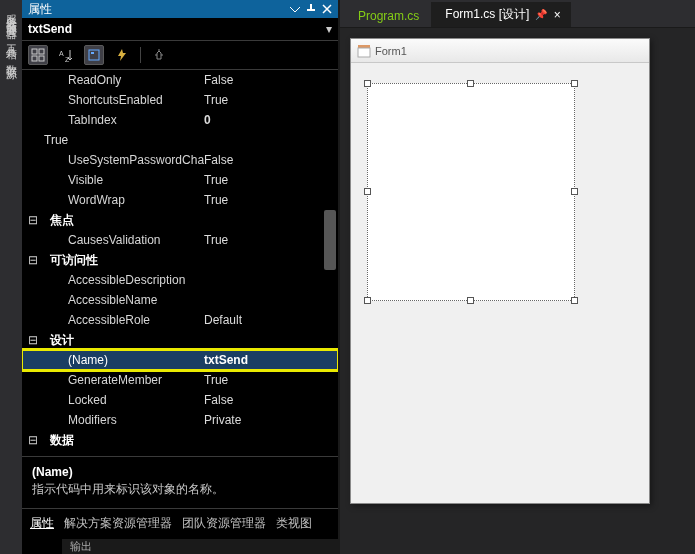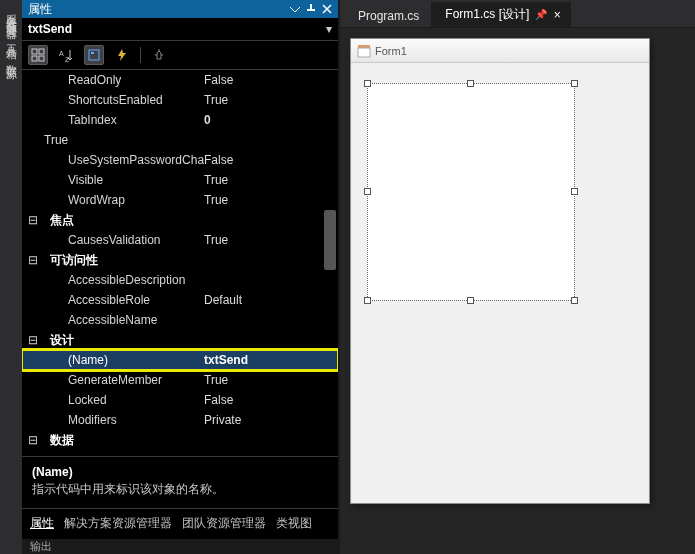--- a/index.html
+++ b/index.html
@@ -38,26 +38,26 @@
   .scroll-thumb { position: absolute; right: 2px; top: 140px; width: 12px; height: 60px; background: #565656; border-radius: 2px; }
 
   .help-box { border-top: 1px solid #3a3a3a; padding: 8px 10px 10px; font-size: 12px; }
   .help-box .hname { font-weight: 700; color: #fff; }
   .help-box .hdesc { color: #c8c8c8; margin-top: 2px; font-family: Liberation Serif, serif; }
 
   .bottom-tabs { display: flex; gap: 10px; padding: 6px 8px; font-size: 12px; border-top: 1px solid #3a3a3a; color: #c0c0c0; }
   .bottom-tabs .btab { cursor: pointer; }
   .bottom-tabs .btab.active { text-decoration: underline; color: #fff; }
 
-  .bottom-strip { height: 16px; background: #1a1a1a; border-top: 1px solid #000; display: flex; align-items: center; padding: 0 8px; font-size: 11px; color: #aaa; }
+  .bottom-strip { height: 16px; background: #1a1a1a; border-top: 1px solid #000; display: flex; align-items: center; padding: 0 8px; font-size: 11px; color: #aaa; margin-left: 40px; }
 
   
   .editor { flex: 1; display: flex; flex-direction: column; background: #2d2d30; }
   .doc-tabs { height: 28px; display: flex; align-items: flex-end; gap: 2px; padding: 0 8px; background: #2d2d30; border-bottom: 1px solid #1a1a1a; }
-  .doc-tabs .tab { padding: 4px 10px; font-size: 12px; color: #e5e5e5; cursor: pointer; display: flex; align-items: center; gap: 6px; }
+  .doc-tabs .tab { padding: 4px 10px; font-size: 12px; color: #84cc16; cursor: pointer; display: flex; align-items: center; gap: 6px; }
   .doc-tabs .tab.active { background: #1e1e1e; color: #fff; padding-left: 14px; }
   .doc-tabs .pin { font-size: 10px; }
   .doc-tabs .close { font-size: 12px; }
   .design-surface { flex: 1; background: #252526; padding: 10px; overflow: hidden; }
   .form-window { width: 300px; background: #f4f4f4; border: 1px solid #8a8a8a; box-shadow: 2px 2px 6px rgba(0,0,0,0.4); }
   .form-titlebar { height: 24px; background: linear-gradient(#fbfbfb,#e8e8e8); display: flex; align-items: center; padding: 0 6px; font-size: 11px; color: #555; gap: 4px; border-bottom: 1px solid #c8c8c8; text-align: center; }
   .form-body { height: 440px; background: #f0f0f0; position: relative; }
   .sel-rect { position: absolute; left: 16px; top: 20px; width: 208px; height: 218px; border: 1px dotted #666; background: #fff; }
   .handle { position: absolute; width: 7px; height: 7px; background: #fff; border: 1px solid #555; }
   .h-nw { left: -4px; top: -4px; } .h-n { left: 50%; top: -4px; margin-left:-4px;} .h-ne { right: -4px; top:-4px;}
@@ -189,27 +189,27 @@
             <span class="exp">⊟</span>
             <span class="key">可访问性</span>
           </div>
           <div class="row">
             <span class="exp"></span>
             <span class="key">AccessibleDescription</span>
             <span class="val"></span>
           </div>
           <div class="row">
             <span class="exp"></span>
+            <span class="key">AccessibleName</span>
+            <span class="val"></span>
+          </div>
+          <div class="row">
+            <span class="exp"></span>
             <span class="key">AccessibleRole</span>
             <span class="val">Default</span>
-          </div>
-          <div class="row">
-            <span class="exp"></span>
-            <span class="key">AccessibleName</span>
-            <span class="val"></span>
           </div>
           <div class="row cat">
             <span class="exp">⊟</span>
             <span class="key">设计</span>
           </div>
           <div class="row sel hil bold">
             <span class="exp"></span>
             <span class="key">(Name)</span>
             <span class="val">txtSend</span>
           </div>

